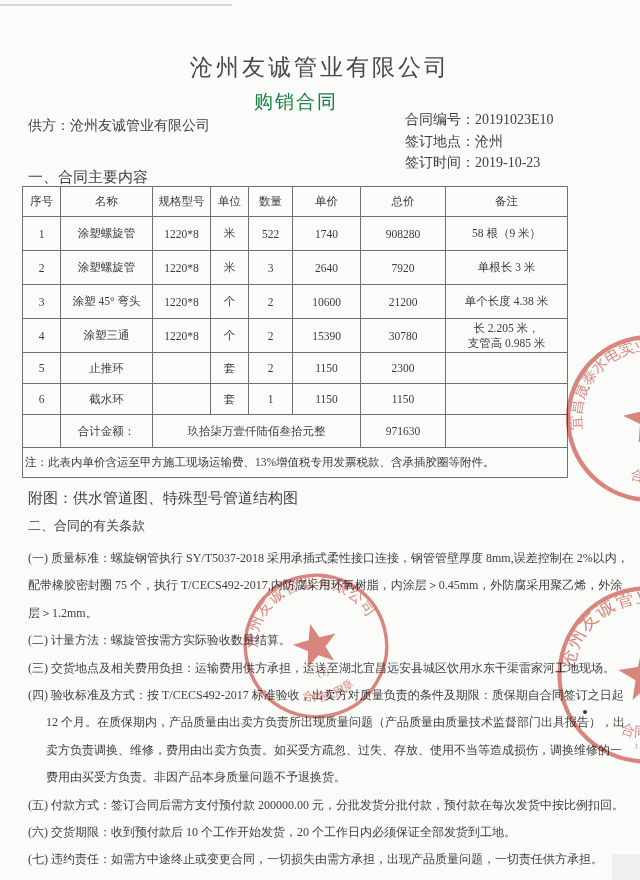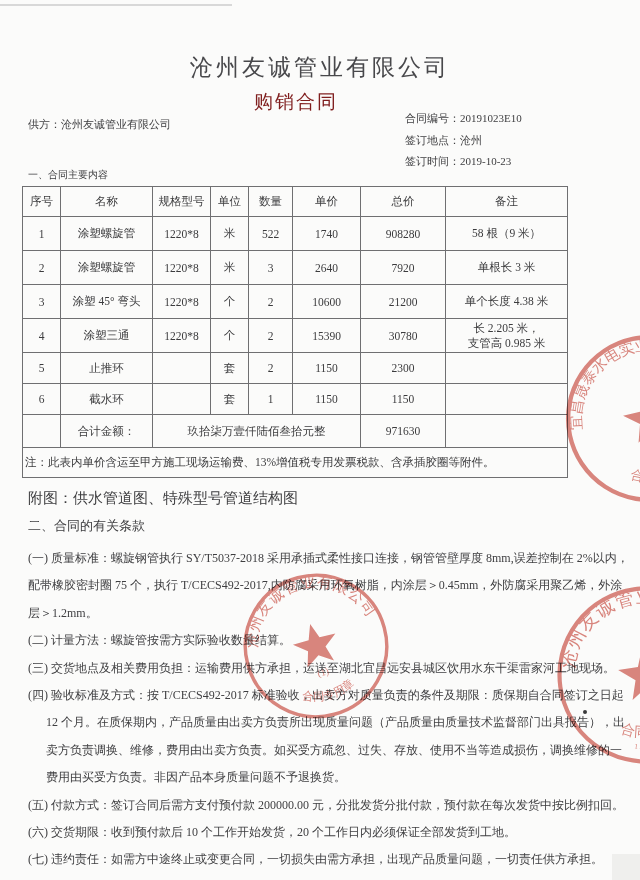--- a/index.html
+++ b/index.html
@@ -2,28 +2,28 @@
 <html><head>
 <meta charset="utf-8">
 <style>
   html,body{margin:0;padding:0;background:#ffffff;}
   .page{position:relative;width:640px;height:880px;overflow:hidden;background:#fbfbfa;
         font-family:"Liberation Serif","DejaVu Serif",serif;color:#3e3e40;padding-left:24px;}
   
   .title{position:absolute;top:52px;left:0;width:640px;text-align:center;
          font-size:23px;letter-spacing:3px;color:#48484b;}
   .subtitle{position:absolute;top:89px;left:0;width:592px;text-align:center;
-         font-size:19px;letter-spacing:2px;color:#7f1d1d;}
-  .meta{position:absolute;font-size:11px;white-space:nowrap;color:#3e3e40;}
+         font-size:19px;letter-spacing:2px;color:#15803d;}
+  .meta{position:absolute;font-size:14px;white-space:nowrap;color:#3e3e40;}
   .m-supplier{top:117px;left:28px;}
   .m-buyer{top:149px;left:28px;}
   .m-no{top:111px;left:405px;}
   .m-place{top:133px;left:405px;}
   .m-date{top:154px;left:405px;}
-  .sec1{position:absolute;top:168px;left:28px;font-size:10px;}
+  .sec1{position:absolute;top:168px;left:28px;font-size:15px;}
   
   table.items{position:absolute;top:186px;left:22px;width:545px;border-collapse:collapse;
       table-layout:fixed;font-size:11.5px;color:#3b3b3d;text-align:center;border-radius:8px;}
   table.items td,table.items th{border:1px solid #6f6f71;font-weight:normal;
       padding:0 2px;vertical-align:middle;overflow:hidden;}
   table.items thead th{height:29px;}
   tbody.rows tr:nth-child(-n+4) td{height:33px;}
   tbody.rows tr:nth-child(n+5) td{height:30px;}
   .remark{white-space:pre-line;line-height:1.3;}
   .total-row td{height:32px;}

